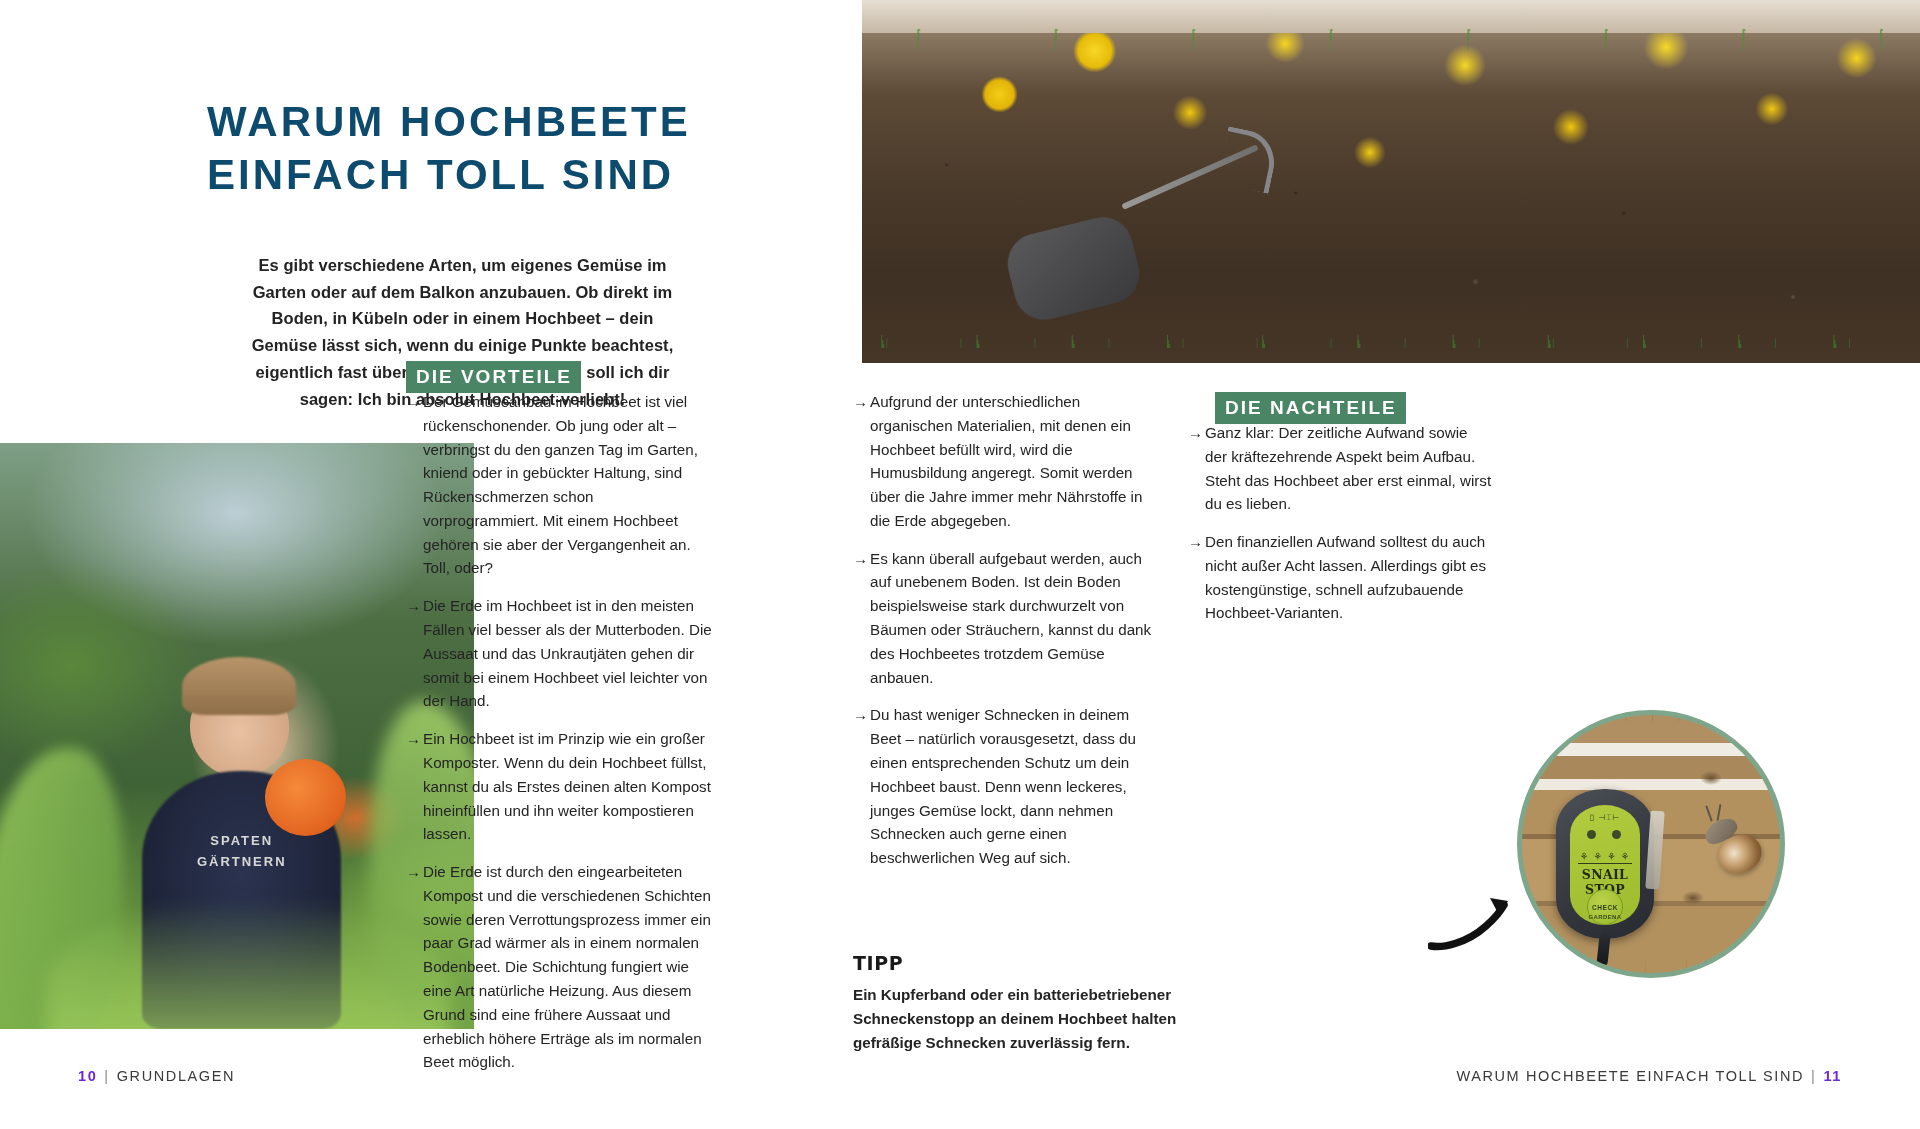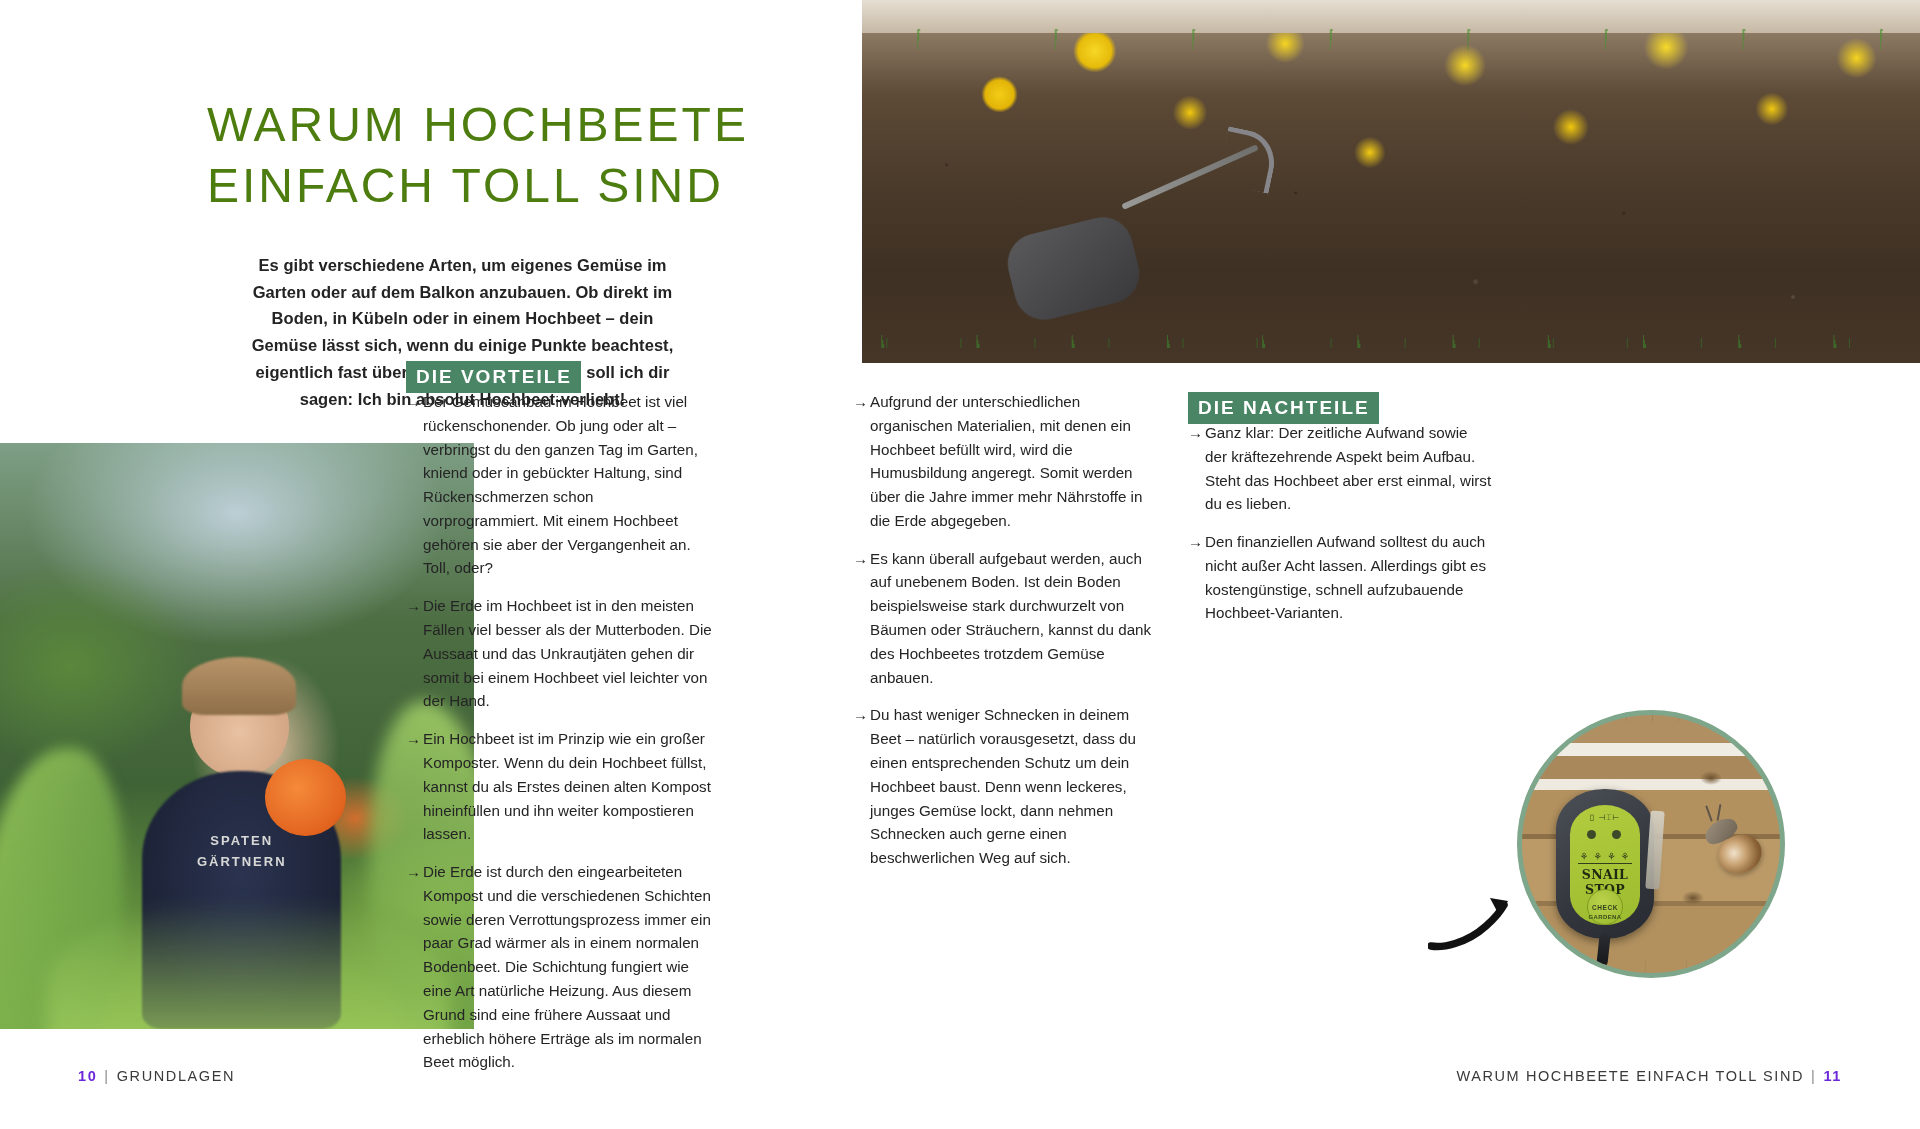--- a/index.html
+++ b/index.html
@@ -19,25 +19,25 @@
     background: #ffffff;
   }
 
   
   .headline {
     position: absolute;
     left: 207px;
     top: 95px;
     width: 640px;
     font-family: "Liberation Sans", sans-serif;
-    font-weight: 400;
-    font-size: 48px;
+    font-weight: 700;
+    font-size: 42px;
     line-height: 1.27;
     letter-spacing: 3.0px;
-    color: #4d7c0f;
+    color: #0c4a6e;
     text-transform: uppercase;
   }
   .headline .hl-line { display: block; white-space: nowrap; }
 
   
   .intro {
     position: absolute;
     left: 240px;
     top: 252px;
     width: 445px;
@@ -430,33 +430,37 @@
     <div class="bullet">
       <span class="arrow">→</span>
       <span class="btext">Es kann überall aufgebaut werden, auch auf unebenem Boden. Ist dein Boden beispielsweise stark durchwurzelt von Bäumen oder Sträuchern, kannst du dank des Hochbeetes trotzdem Gemüse anbauen.</span>
     </div>
     <div class="bullet">
       <span class="arrow">→</span>
       <span class="btext">Du hast weniger Schnecken in deinem Beet – natürlich vorausgesetzt, dass du einen entsprechenden Schutz um dein Hochbeet baust. Denn wenn leckeres, junges Gemüse lockt, dann nehmen Schnecken auch gerne einen beschwerlichen Weg auf sich.</span>
     </div>
   </div>
 
-  <div class="badge badge-nachteile" style="background-color: rgb(74, 133, 101);">DIE NACHTEILE</div>
+  <div class="badge badge-nachteile" style="background-color: rgb(74, 133, 101); margin-left: 27px;">DIE NACHTEILE</div>
 
   <div class="col col-right">
     <div class="bullet">
       <span class="arrow">→</span>
       <span class="btext">Ganz klar: Der zeitliche Aufwand sowie der kräftezehrende Aspekt beim Aufbau. Steht das Hochbeet aber erst einmal, wirst du es lieben.</span>
     </div>
     <div class="bullet">
       <span class="arrow">→</span>
       <span class="btext">Den finanziellen Aufwand solltest du auch nicht außer Acht lassen. Allerdings gibt es kostengünstige, schnell aufzubauende Hochbeet-Varianten.</span>
     </div>
   </div>
 
+  <div class="tipp">
+    <div class="tipp-title">TIPP</div>
+    <div class="tipp-body">Ein Kupferband oder ein batteriebetriebener Schneckenstopp an deinem Hochbeet halten gefräßige Schnecken zuverlässig fern.</div>
+  </div>
 
   <div class="curve-arrow">
     <svg width="96" height="62" viewBox="0 0 96 62" xmlns="http://www.w3.org/2000/svg">
       <path d="M3 56 C 14 58, 38 54, 58 36 C 66 29, 72 22, 76 15" stroke="#111111" stroke-width="7.5" fill="none" stroke-linecap="round"></path>
       <path d="M62 8 L 80 11 L 72 27 Z" fill="#111111"></path>
     </svg>
   </div>
 
   <div class="circle-photo" style="border-color: rgb(126, 166, 139);">
     <div class="wood-grain"></div>

